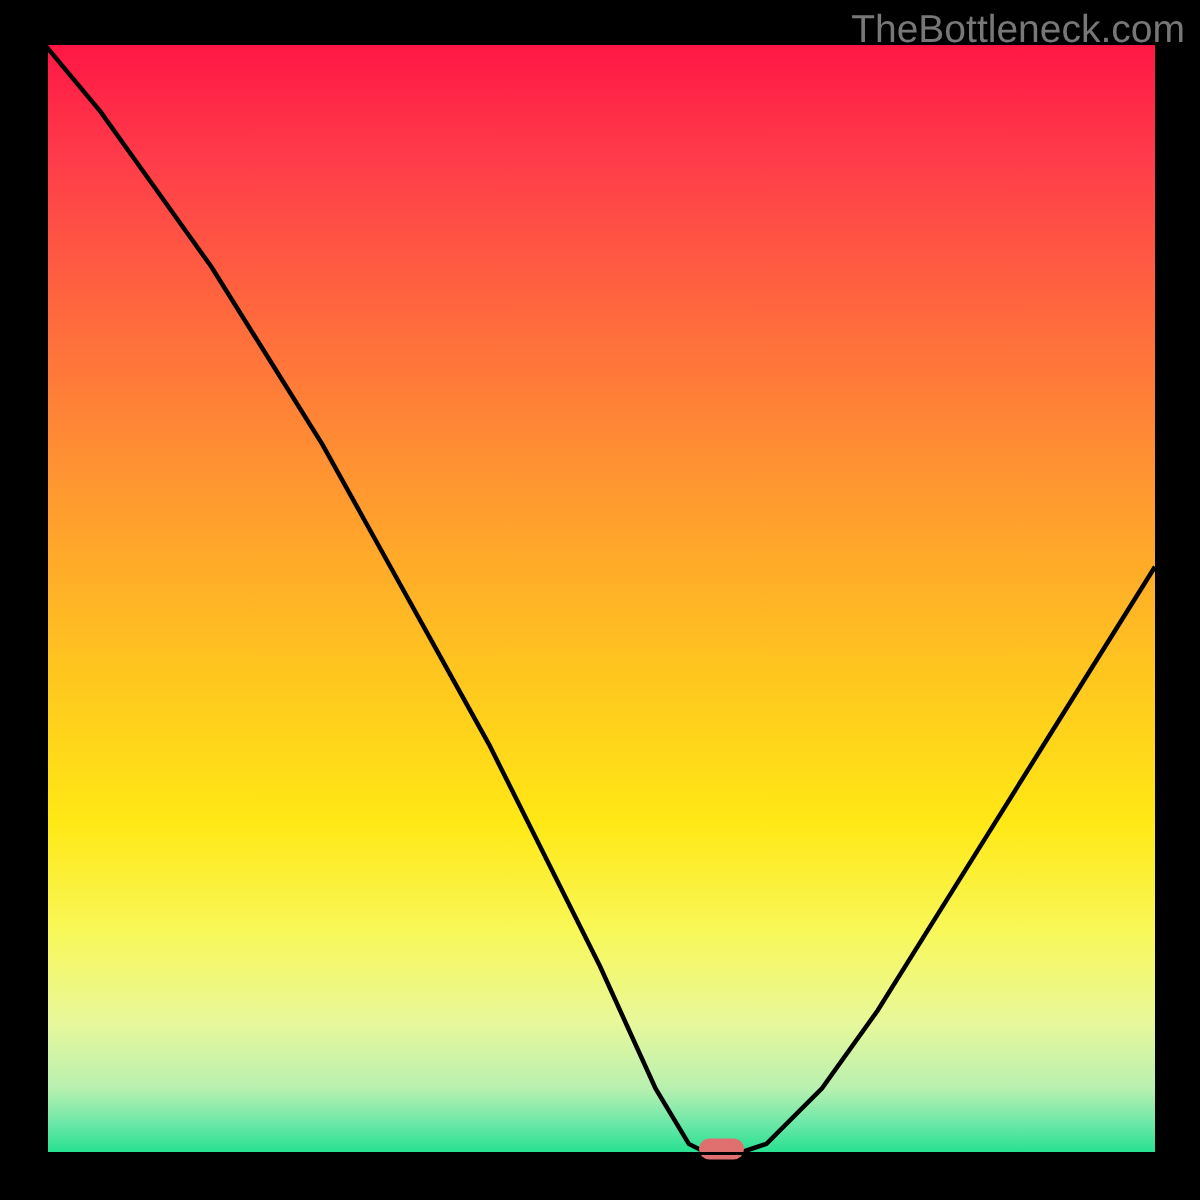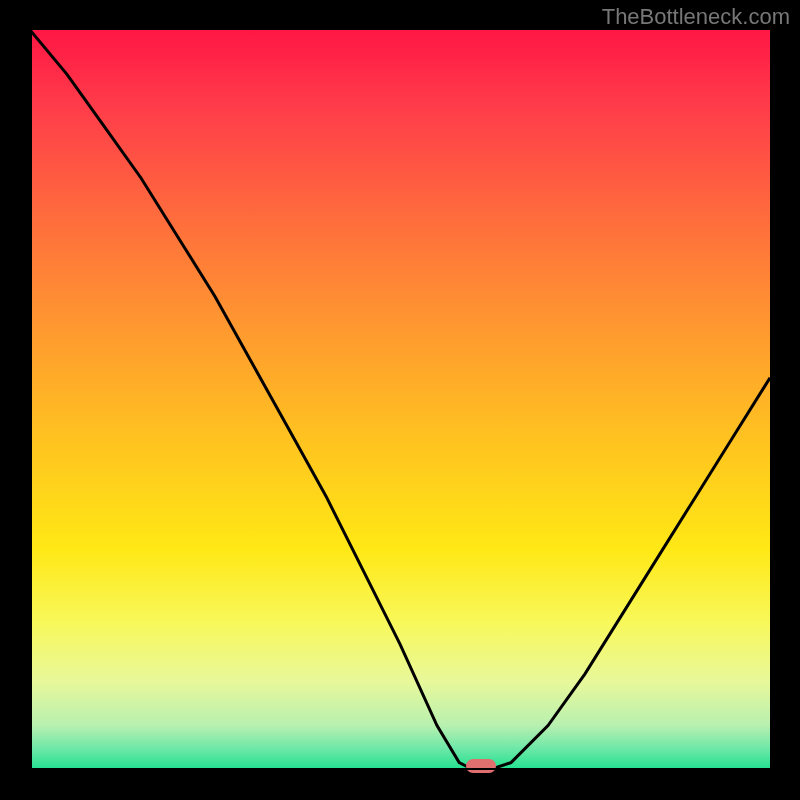--- a/index.html
+++ b/index.html
@@ -1,17 +1,17 @@
 <!DOCTYPE html>
 <html><head>
   <meta charset="utf-8">
   <style>
     * { margin: 0; padding: 0; box-sizing: border-box; }
     body { width: 800px; height: 800px; background: #000; font-family: Arial, sans-serif; position: relative; }
-    .attribution { position: absolute; top: 4px; right: 10px; color: #777; font-size: 22px; font-weight: normal; z-index: 10; }
+    .attribution { position: absolute; top: 4px; right: 10px; color: #777; font-size: 26px; font-weight: normal; z-index: 10; }
     .chart-wrap { position: absolute; top: 30px; left: 30px; width: 740px; height: 740px; }
     .gradient-bg { position: absolute; top: 0; left: 0; width: 100%; height: 100%; }
     .axis { position: absolute; background: #000; }
     .axis-left { left: 0; top: 0; width: 2px; height: 100%; }
     .axis-bottom { left: 0; bottom: 0; width: 100%; height: 2px; }
     .curve-svg { position: absolute; top: 0; left: 0; width: 100%; height: 100%; }
     .marker { position: absolute; width: 30px; height: 14px; background: #e07070; border-radius: 7px; transform: translate(-50%, -50%); }
   </style>
 </head>
 <body>

